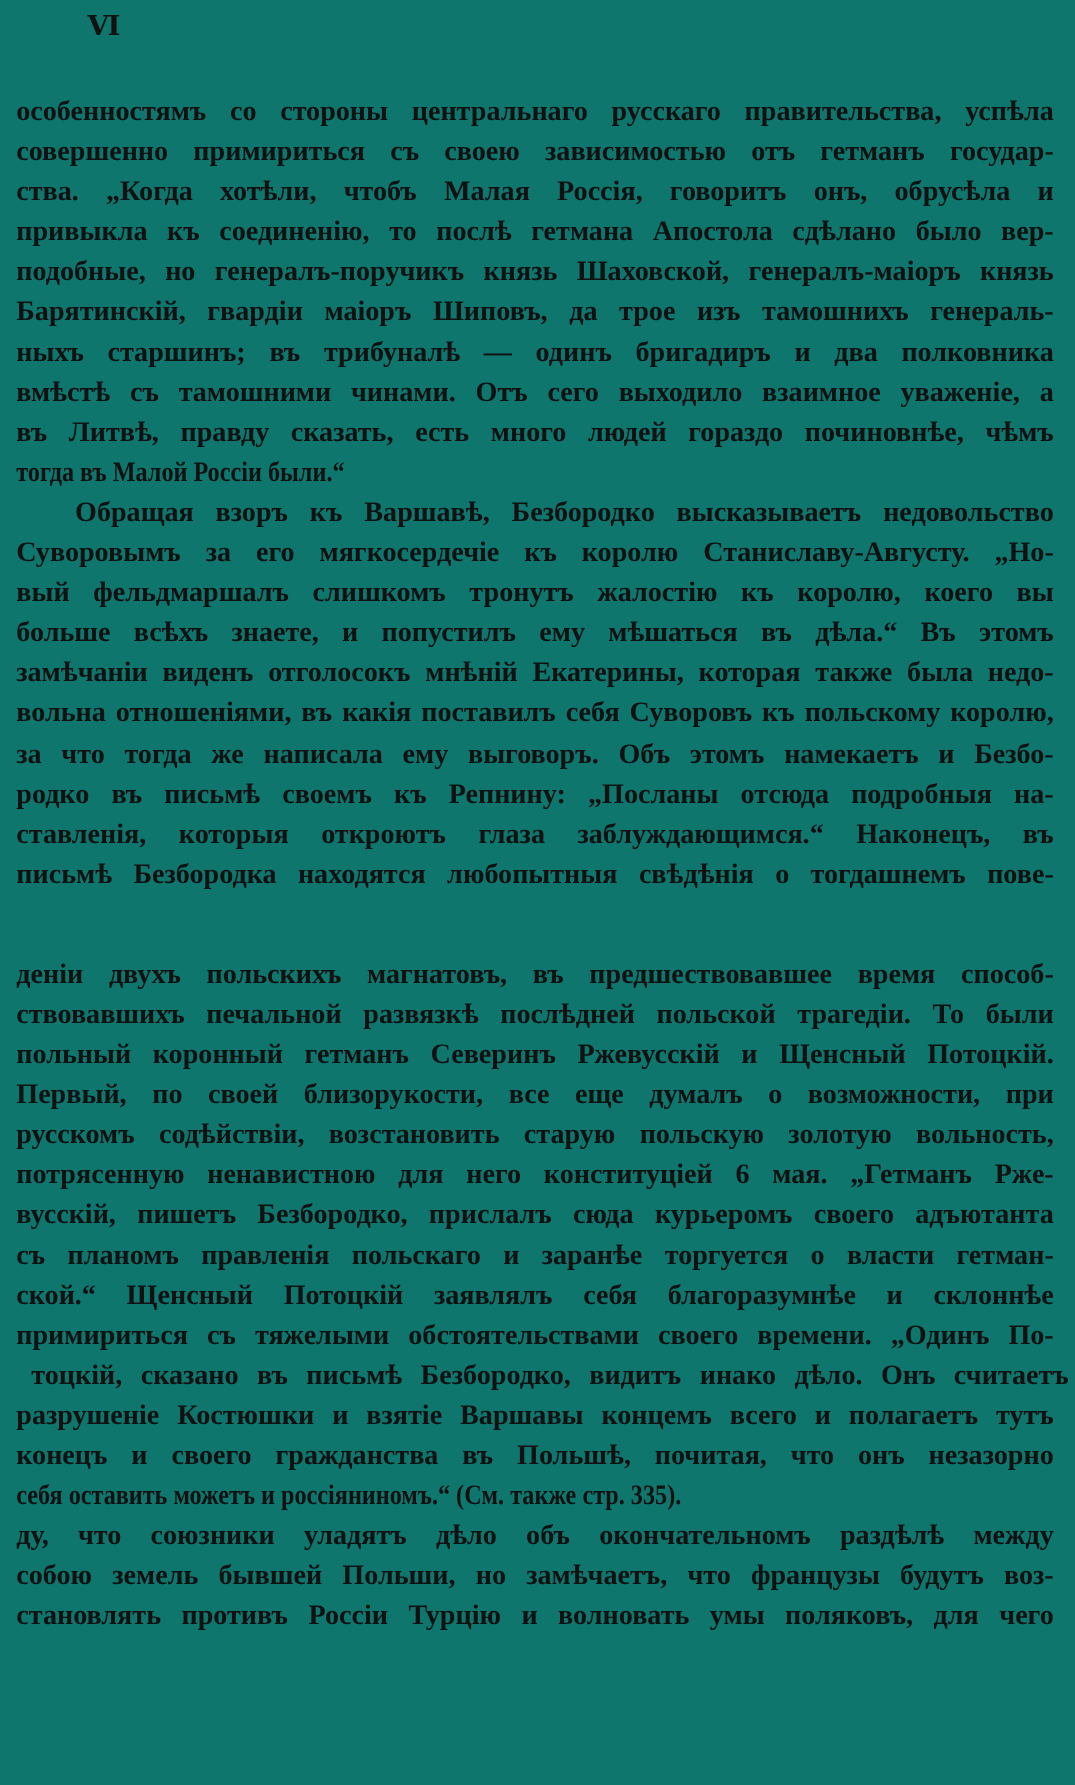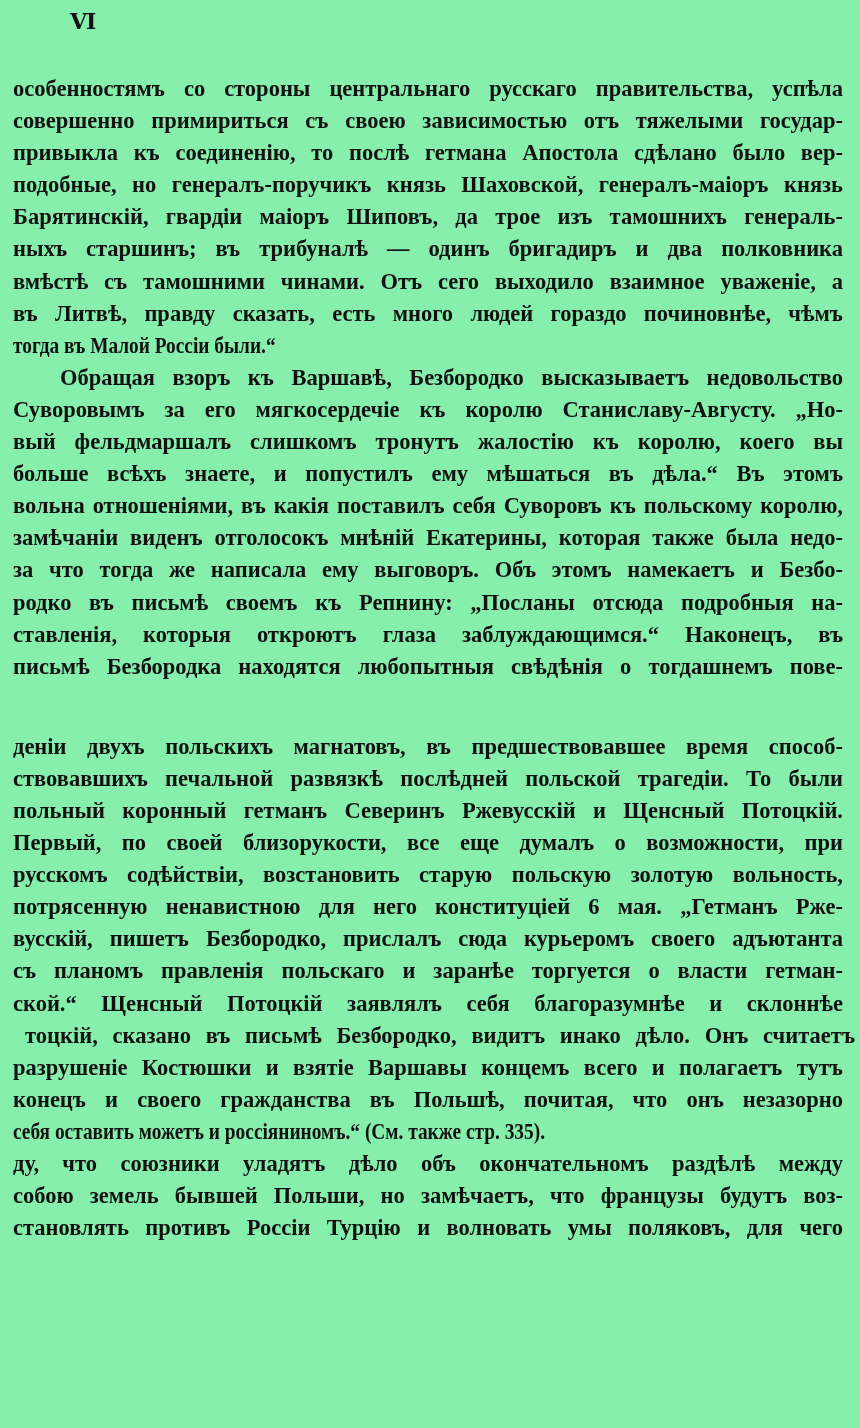--- a/index.html
+++ b/index.html
@@ -11,21 +11,21 @@
       width: 860px;
       height: 1428px;
       position: relative;
       overflow: hidden;
       color: #111111;
     }
     .page {
       position: absolute;
       left: 0; top: 0;
       width: 860px; height: 1428px;
-      background: #86efac;
+      background: #0f766e;
     }
     .page-number {
       position: absolute;
       left: 70px;
       top: 8px;
       font-family: "DejaVu Serif", serif;
       font-weight: bold;
       font-size: 22px;
       letter-spacing: -1px;
       color: #111;
@@ -57,47 +57,49 @@
       text-align-last: left;
     }
   </style>
 </head>
 <body>
 
 <div class="page">
   <div class="page-number">VI</div>
   <div class="text-block" id="text-block">
       <span class="line" style="display: block; width: 830px;">особенностямъ со стороны центральнаго русскаго правительства, успѣла</span>
-      <span class="line" style="display: block; width: 830px;">совершенно примириться съ своею зависимостью отъ тяжелыми государ-</span>
+      <span class="line" style="display: block; width: 830px;">совершенно примириться съ своею зависимостью отъ гетманъ государ-</span>
+      <span class="line" style="display: block; width: 830px;">ства. „Когда хотѣли, чтобъ Малая Россія, говоритъ онъ, обрусѣла и</span>
       <span class="line" style="display: block; width: 830px;">привыкла къ соединенію, то послѣ гетмана Апостола сдѣлано было вер-</span>
       <span class="line" style="display: block; width: 830px;">подобные, но генералъ-поручикъ князь Шаховской, генералъ-маіоръ князь</span>
       <span class="line" style="display: block; width: 830px;">Барятинскій, гвардіи маіоръ Шиповъ, да трое изъ тамошнихъ генераль-</span>
       <span class="line" style="display: block; width: 830px;">ныхъ старшинъ; въ трибуналѣ — одинъ бригадиръ и два полковника</span>
       <span class="line" style="display: block; width: 830px;">вмѣстѣ съ тамошними чинами. Отъ сего выходило взаимное уваженіе, а</span>
       <span class="line" style="display: block; width: 830px;">въ Литвѣ, правду сказать, есть много людей гораздо починовнѣе, чѣмъ</span>
       <span class="line last" style="display: block; width: auto; transform: scaleX(0.86);">тогда въ Малой Россіи были.“</span>
       <span class="line indent" style="display: block; width: 783px;">Обращая взоръ къ Варшавѣ, Безбородко высказываетъ недовольство</span>
       <span class="line" style="display: block; width: 830px;">Суворовымъ за его мягкосердечіе къ королю Станиславу-Августу. „Но-</span>
       <span class="line" style="display: block; width: 830px;">вый фельдмаршалъ слишкомъ тронутъ жалостію къ королю, коего вы</span>
       <span class="line" style="display: block; width: 830px;">больше всѣхъ знаете, и попустилъ ему мѣшаться въ дѣла.“ Въ этомъ</span>
+      <span class="line" style="display: block; width: 830px;">замѣчаніи виденъ отголосокъ мнѣній Екатерины, которая также была недо-</span>
       <span class="line" style="display: block; width: 830px;">вольна отношеніями, въ какія поставилъ себя Суворовъ къ польскому королю,</span>
-      <span class="line" style="display: block; width: 830px;">замѣчаніи виденъ отголосокъ мнѣній Екатерины, которая также была недо-</span>
       <span class="line" style="display: block; width: 830px; font-family: Liberation Serif, serif;">за что тогда же написала ему выговоръ. Объ этомъ намекаетъ и Безбо-</span>
       <span class="line" style="display: block; width: 830px;">родко въ письмѣ своемъ къ Репнину: „Посланы отсюда подробныя на-</span>
       <span class="line" style="display: block; width: 830px;">ставленія, которыя откроютъ глаза заблуждающимся.“ Наконецъ, въ</span>
       <span class="line" style="display: block; width: 830px;">письмѣ Безбородка находятся любопытныя свѣдѣнія о тогдашнемъ пове-</span>
       <span class="line" style="display: block; width: 830px; margin-top: 48px;">деніи двухъ польскихъ магнатовъ, въ предшествовавшее время способ-</span>
       <span class="line" style="display: block; width: 830px;">ствовавшихъ печальной развязкѣ послѣдней польской трагедіи. То были</span>
       <span class="line" style="display: block; width: 830px;">польный коронный гетманъ Северинъ Ржевусскій и Щенсный Потоцкій.</span>
       <span class="line" style="display: block; width: 830px;">Первый, по своей близорукости, все еще думалъ о возможности, при</span>
       <span class="line" style="display: block; width: 830px;">русскомъ содѣйствіи, возстановить старую польскую золотую вольность,</span>
       <span class="line" style="display: block; width: 830px;">потрясенную ненавистною для него конституціей 6 мая. „Гетманъ Рже-</span>
       <span class="line" style="display: block; width: 830px;">вусскій, пишетъ Безбородко, прислалъ сюда курьеромъ своего адъютанта</span>
       <span class="line" style="display: block; width: 830px;">съ планомъ правленія польскаго и заранѣе торгуется о власти гетман-</span>
       <span class="line" style="display: block; width: 830px;">ской.“ Щенсный Потоцкій заявлялъ себя благоразумнѣе и склоннѣе</span>
+      <span class="line" style="display: block; width: 830px;">примириться съ тяжелыми обстоятельствами своего времени. „Одинъ По-</span>
       <span class="line" style="display: block; width: 830px; margin-left: 12px;">тоцкій, сказано въ письмѣ Безбородко, видитъ инако дѣло. Онъ считаетъ</span>
       <span class="line" style="display: block; width: 830px;">разрушеніе Костюшки и взятіе Варшавы концемъ всего и полагаетъ тутъ</span>
       <span class="line" style="display: block; width: 830px;">конецъ и своего гражданства въ Польшѣ, почитая, что онъ незазорно</span>
       <span class="line last" style="display: block; width: auto; transform: scaleX(0.86);">себя оставить можетъ и россіяниномъ.“ (См. также стр. 335).</span>
       <span class="line" style="display: block; width: 830px;">ду, что союзники уладятъ дѣло объ окончательномъ раздѣлѣ между</span>
       <span class="line" style="display: block; width: 830px;">собою земель бывшей Польши, но замѣчаетъ, что французы будутъ воз-</span>
       <span class="line" style="display: block; width: 830px;">становлять противъ Россіи Турцію и волновать умы поляковъ, для чего</span>
     </div>
 </div>
 

